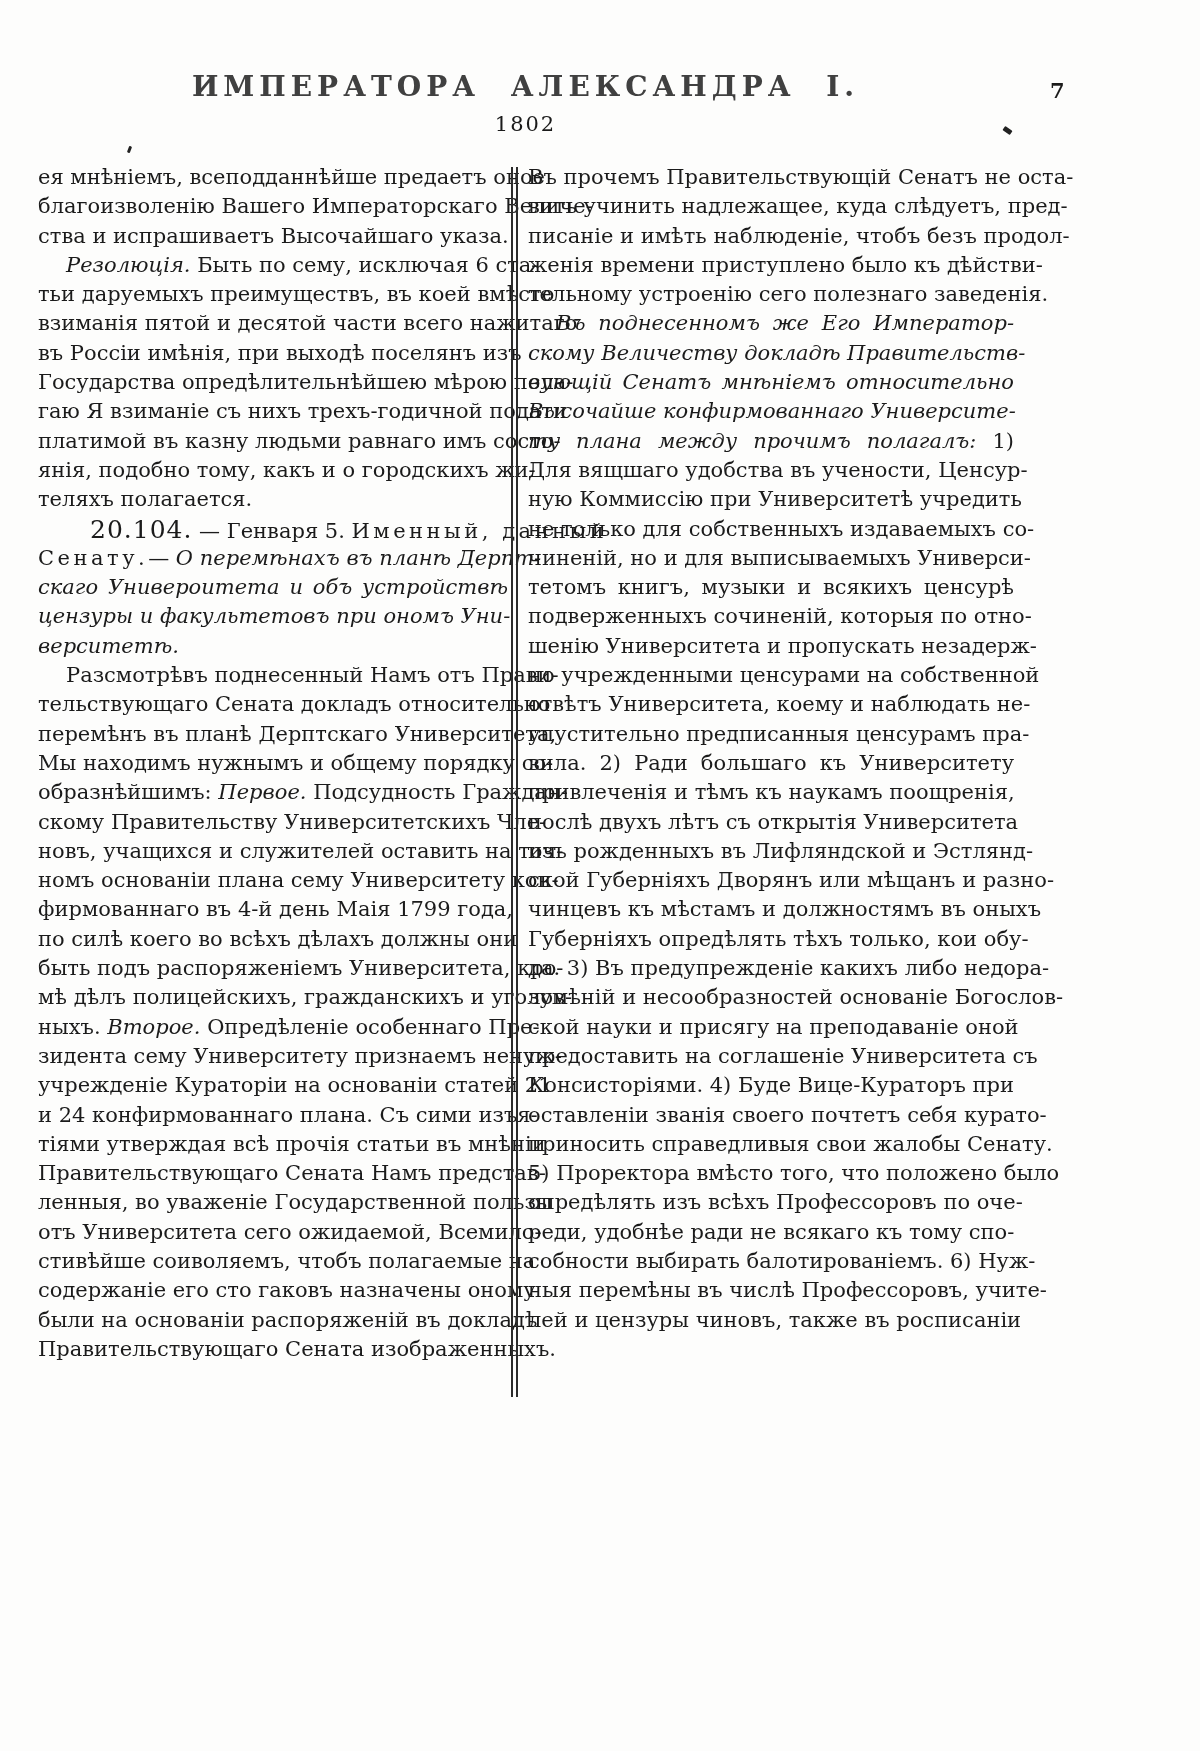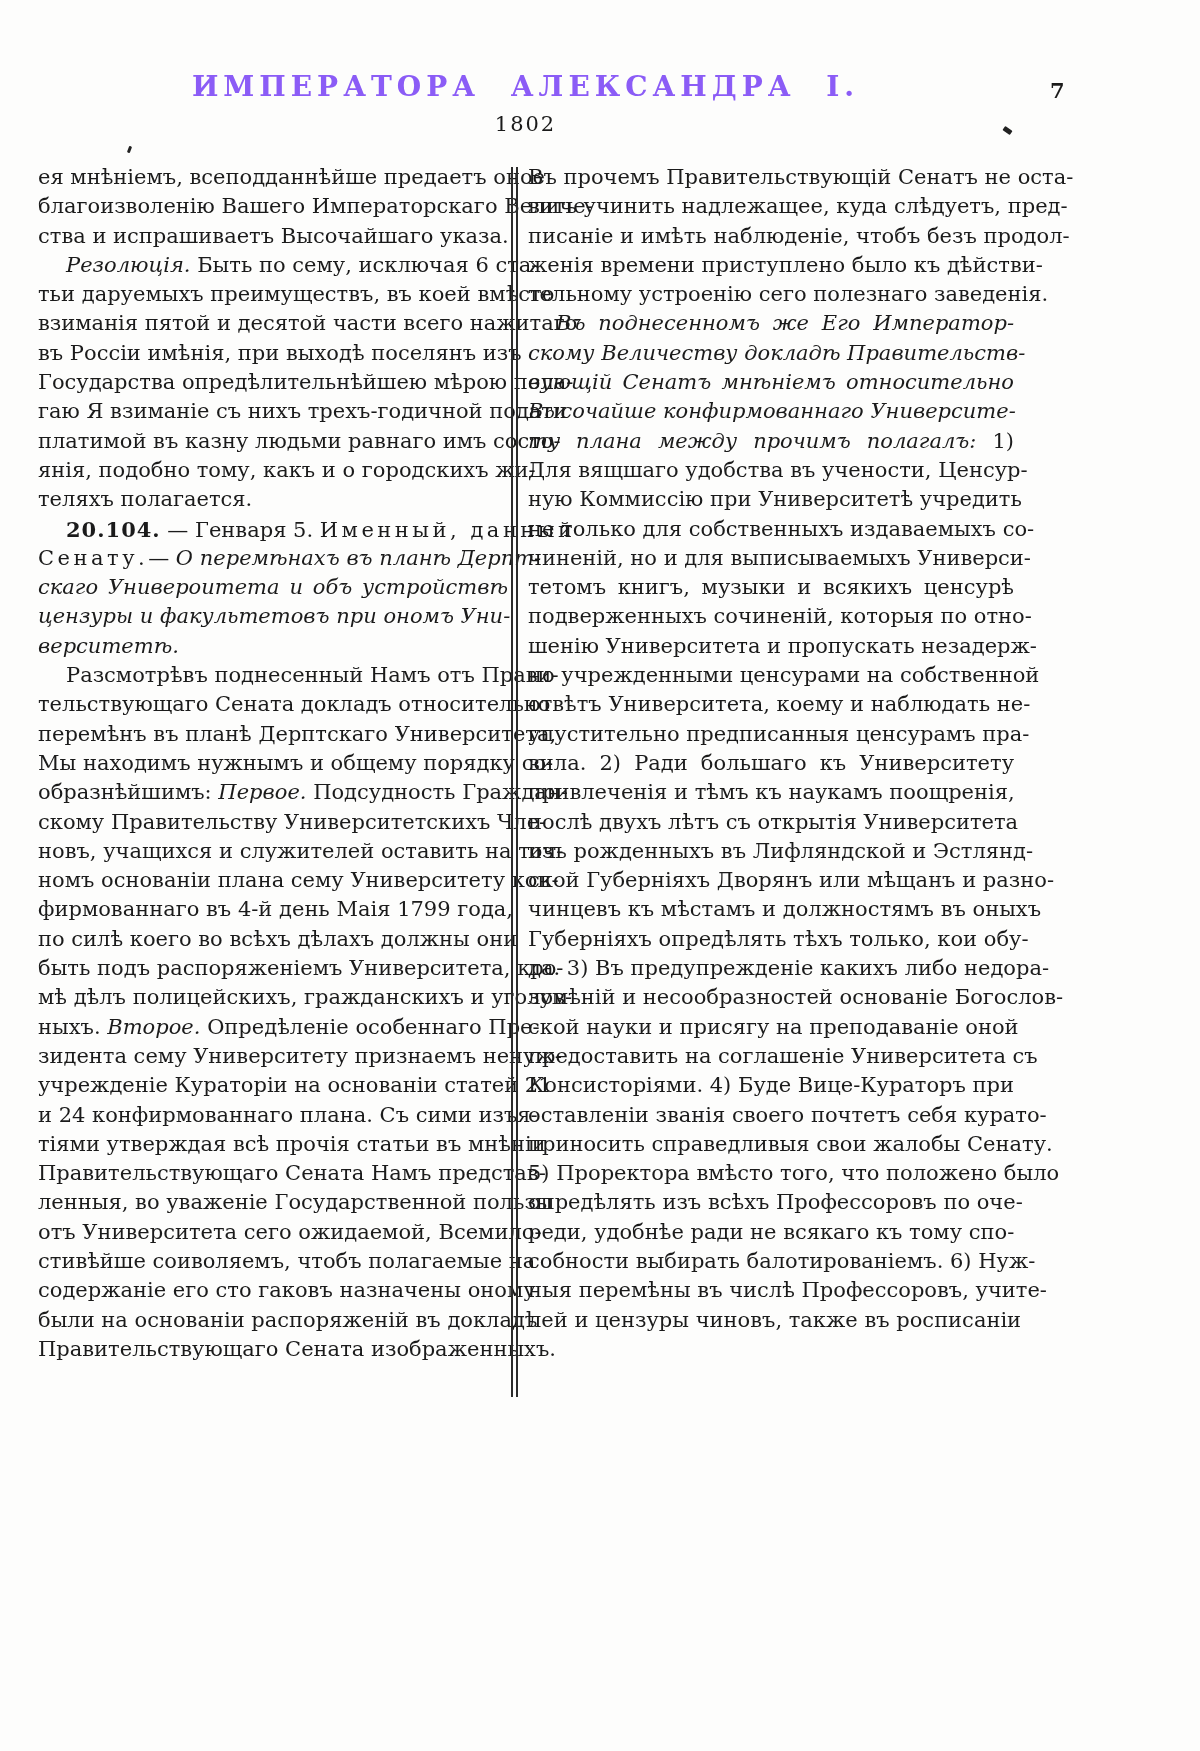--- a/index.html
+++ b/index.html
@@ -13,21 +13,21 @@
     width: 1200px; height: 1751px;
     background: #fdfdfc;
     color: #1b1b1b;
     overflow: hidden;
   }
   .running-title {
     position: absolute; top: 70px; left: 38px; width: 975px;
     text-align: center;
     font-size: 28px; font-weight: bold;
     letter-spacing: 5px; word-spacing: 16px;
-    color: #8b5cf6;
+    color: #404040;
   }
   .year {
     position: absolute; top: 112px; left: 38px; width: 975px;
     text-align: center;
     font-size: 21px; font-weight: normal; letter-spacing: 2px;
   }
   .folio {
     position: absolute; top: 78px; left: 1050px;
     font-size: 21px; font-weight: bold;
   }
@@ -50,21 +50,21 @@
     white-space: nowrap;
     text-align: justify;
     text-align-last: justify;
     overflow: visible;
   }
   .line.indent { text-indent: 28px; }
   .line.endp   { text-align-last: left; }
   .st-r  { font-style: normal; }
   .st-i  { font-style: italic; margin-top: 24px; }
   .st-sp { letter-spacing: 3.5px; }
-  .st-num { font-size: 21px; font-weight: bold; letter-spacing: 1px; }
+  .st-num { font-size: 25px; font-weight: normal; letter-spacing: 1px; margin-left: 24px; }
   .speck {
     position: absolute; background: #222; border-radius: 1px;
   }
   .speck-1 { top: 128px; left: 1003px; width: 9px; height: 5px; transform: rotate(35deg); }
   .speck-2 { top: 146px; left: 128px; width: 3px; height: 7px; transform: rotate(20deg); }
 </style>
 </head>
 <body>
 
 <div class="page">

